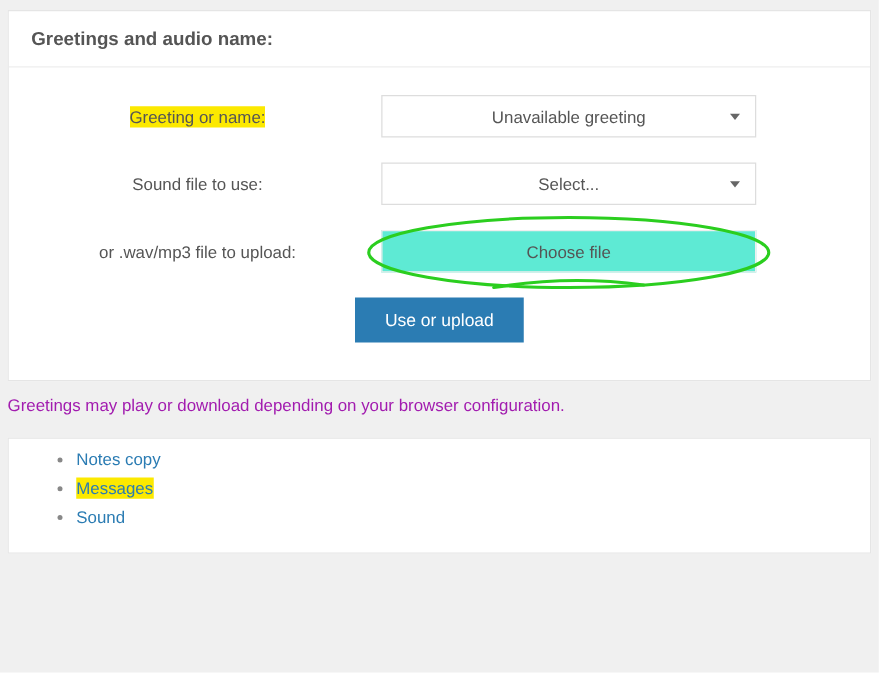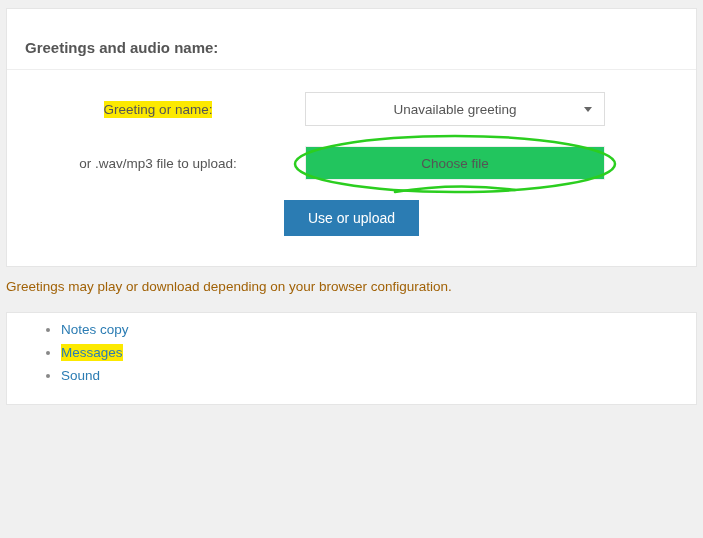--- a/index.html
+++ b/index.html
@@ -1,31 +1,31 @@
 <!DOCTYPE html>
 <html><head>
   <meta charset="utf-8">
   <style>
     * { box-sizing: border-box; margin: 0; padding: 0; }
     body { font-family: -apple-system, "Segoe UI", "Helvetica Neue", Arial, sans-serif; background: #f0f0f0; padding: 0; width: 703px; }
     .panel { background: #fff; border: 1px solid #e5e5e5; margin: 8px 6px 0 6px; }
     .panel.p2 { margin-top: 14px; }
-    .panel-header { padding: 30px 18px 12px 18px; border-bottom: 1px solid #eee; }
+    .panel-header { padding: 14px 18px 12px 18px; border-bottom: 1px solid #eee; }
     .panel-title { font-size: 15px; font-weight: 600; color: #555; }
     .panel-body { padding: 22px 18px 30px 18px; }
     .form-row { display: flex; align-items: center; margin-bottom: 20px; }
     .form-label { width: 280px; text-align: center; padding-right: 14px; font-size: 13.5px; color: #555; }
     .control-col { width: 300px; position: relative; }
     .select-box { display: flex; align-items: center; justify-content: center; height: 34px; border: 1px solid #ddd; background: #fff; font-size: 13.5px; color: #555; cursor: pointer; position: relative; }
     .select-box .caret { position: absolute; right: 12px; top: 14px; width: 0; height: 0; border-left: 4px solid transparent; border-right: 4px solid transparent; border-top: 5px solid #666; }
-    .file-box { display:flex; align-items:center; justify-content:center; height:34px; border:1px solid #eee; background:#22c55e; font-size:13.5px; color:#555; cursor:pointer; }
+    .file-box { display:flex; align-items:center; justify-content:center; height:34px; border:1px solid #eee; background:#5eead4; font-size:13.5px; color:#555; cursor:pointer; }
     .hl-yellow { background: #fce900; padding: 1px 0; }
     .btn-row { display:flex; justify-content:center; margin-top: 12px; }
     .btn-primary { background:#2b7cb3; color:#fff; border:none; padding:10px 24px; font-size:14px; cursor:pointer; }
-    .note { font-size:13.5px; color:#a16207; padding: 12px 8px 4px 6px; }
+    .note { font-size:13.5px; color:#a21caf; padding: 12px 8px 4px 6px; }
     ul.links { list-style: disc; margin-left: 54px; margin-top: 6px; margin-bottom: 16px; }
     ul.links li { color:#888; font-size:13.5px; line-height:1.7; }
     ul.links li a { color:#2b7cb3; text-decoration:none; }
     
     .circle-anno { position:absolute; pointer-events:none; top:-22px; left:-30px; }
     .circle-anno ellipse { fill:none; stroke:#2bce1f; stroke-width:2.5; }
     .circle-anno path { fill:none; stroke:#2bce1f; stroke-width:2.5; stroke-linecap:round; }
   </style>
 </head>
 <body>
@@ -41,20 +41,29 @@
         <span class="hl-yellow">Greeting or name:</span>
       </div>
       <div class="control-col">
         <div class="select-box">
           <span>Unavailable greeting</span>
           <span class="caret"></span>
         </div>
       </div>
     </div>
 
+    <div class="form-row">
+      <div class="form-label">Sound file to use:</div>
+      <div class="control-col">
+        <div class="select-box">
+          <span>Select...</span>
+          <span class="caret"></span>
+        </div>
+      </div>
+    </div>
 
     <div class="form-row">
       <div class="form-label">or .wav/mp3 file to upload:</div>
       <div class="control-col">
         <div class="file-box">
           <span>Choose file</span>
         </div>
         <svg class="circle-anno" width="360" height="80">
           <ellipse cx="180" cy="40" rx="160" ry="28"></ellipse>
           <path d="M120 68 Q180 58 240 66"></path>

